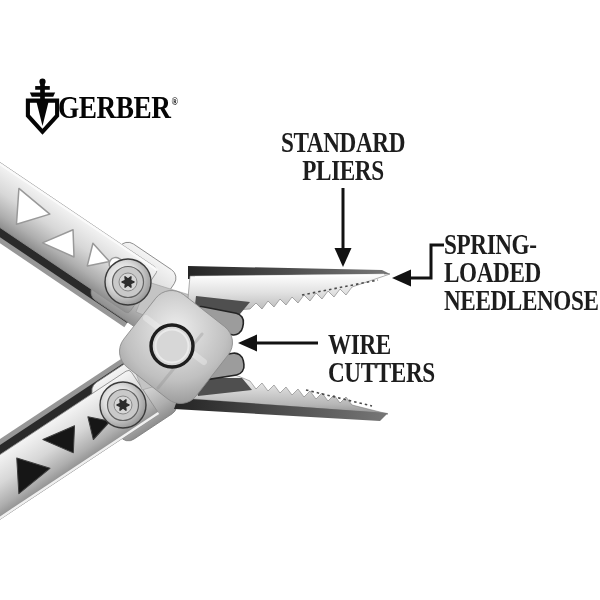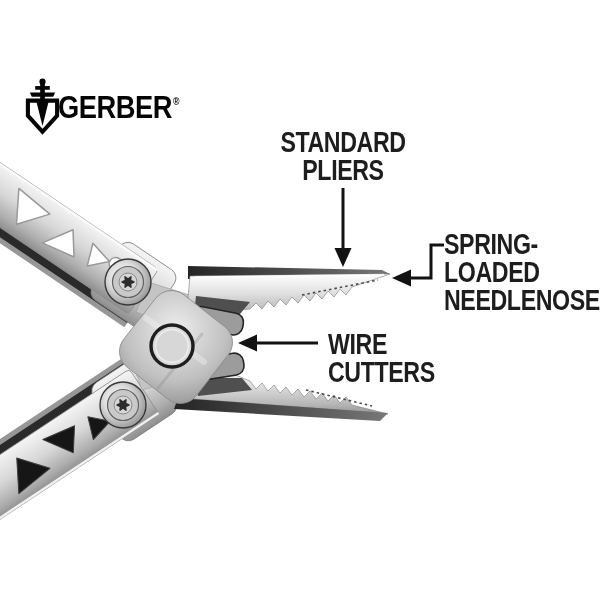--- a/index.html
+++ b/index.html
@@ -1,17 +1,17 @@
 <!DOCTYPE html>
 <html><head>
 <meta charset="utf-8">
 <style>
   html,body{margin:0;padding:0;background:#ffffff;}
   .stage{position:relative;width:600px;height:600px;background:#ffffff;overflow:hidden;
-         font-family:Liberation Sans, sans-serif;}
+         font-family:Liberation Serif, serif;}
   svg{display:block;}
   .tool-svg{position:absolute;left:0;top:0;}
   .overlay{position:absolute;left:0;top:0;pointer-events:none;}
   .brand-icon{position:absolute;left:24px;top:78px;width:37px;height:57px;}
   .brand-name{position:absolute;left:58px;top:90px;font-size:31px;font-weight:700;
               letter-spacing:-0.5px;color:#050505;transform:scaleX(0.88);
               transform-origin:left top;white-space:nowrap;}
   .brand-name sup{font-size:10px;position:relative;top:-2px;left:1px;letter-spacing:0;}
   .lbl{position:absolute;font-weight:700;font-size:29px;line-height:28px;
        letter-spacing:-0.5px;color:#1d1d1d;white-space:pre-line;}

